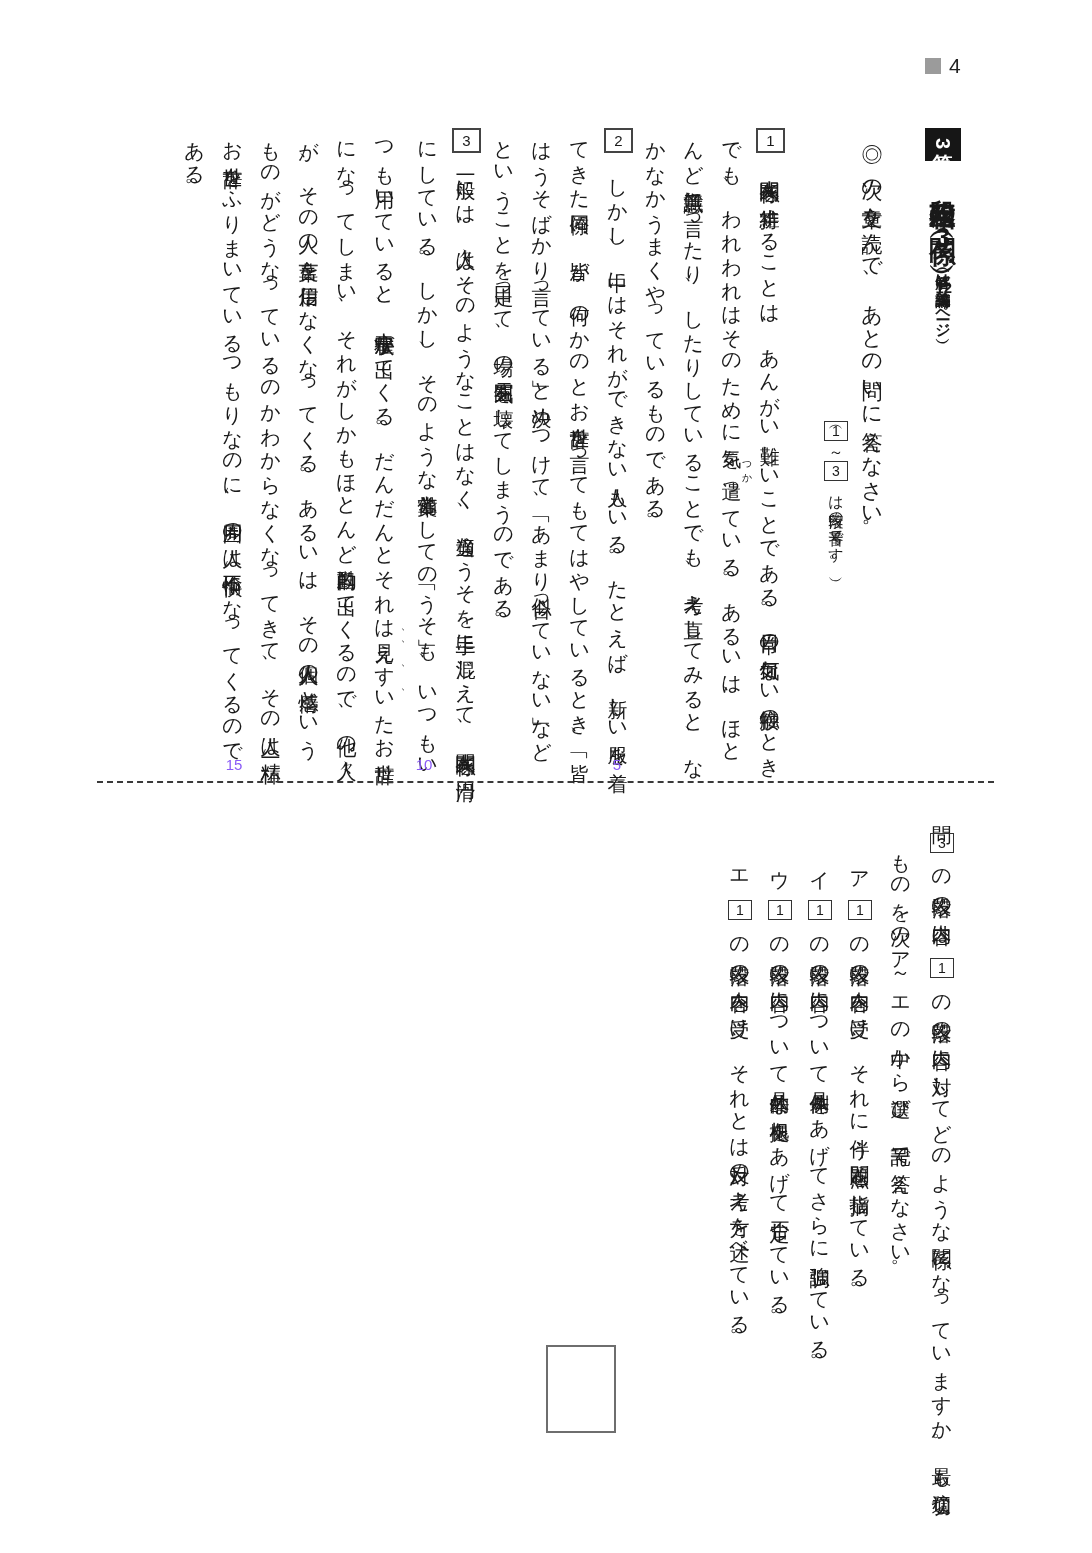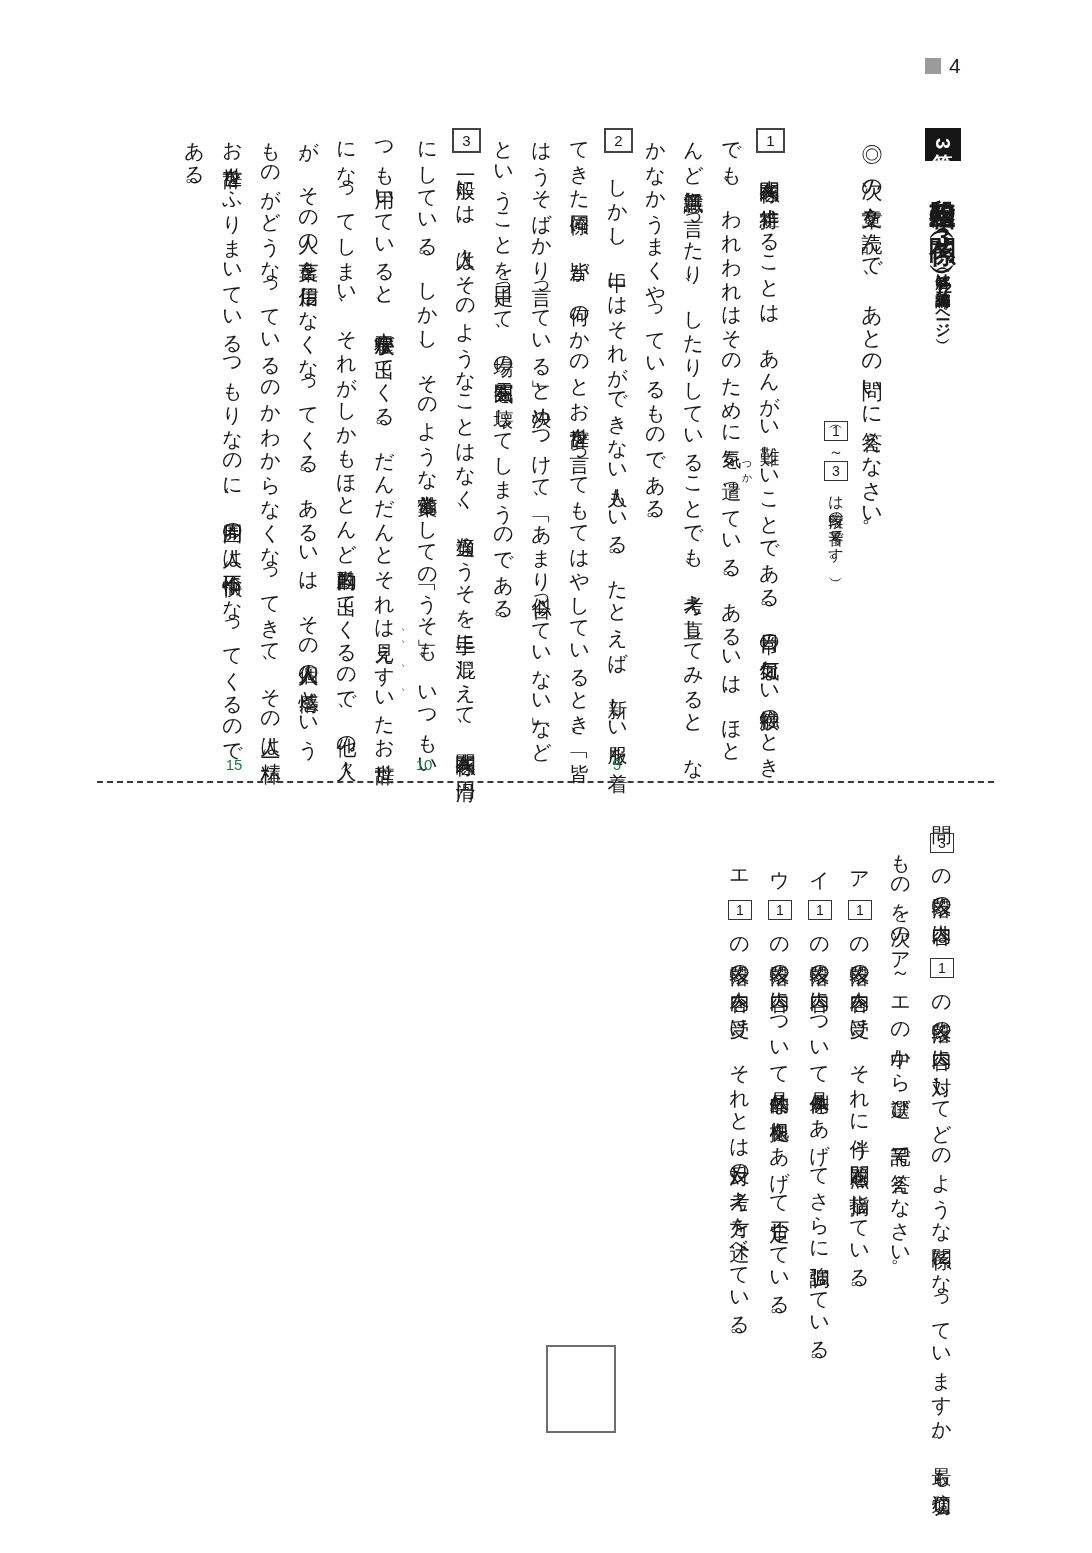--- a/index.html
+++ b/index.html
@@ -35,21 +35,21 @@
     padding:3px 4px; margin-bottom:12px;
     -webkit-text-combine:horizontal; text-combine-upright:all; }
   ruby rt { font-size:10px; letter-spacing:0; }
   .emph { -webkit-text-emphasis:filled sesame #000; text-emphasis:filled sesame #000; }
 
   .tcy { -webkit-text-combine:horizontal; text-combine-upright:all; }
   .numbox { border:1.5px solid #333; font-size:14px; padding:2px 3px; margin:1px 0 4px 0;
     -webkit-text-combine:horizontal; text-combine-upright:all; }
 
   
-  .line-num { position:absolute; top:756px; font-size:15px; color:#15803d;
+  .line-num { position:absolute; top:756px; font-size:15px; color:#8b5cf6;
     transform:translateX(-50%); }
   .ln-5 { left:617px; } .ln-10 { left:424px; } .ln-15 { left:234px; }
 
   
   .divider { position:absolute; top:781px; left:97px; width:897px; height:0;
     border-top:2px dashed #3a3a3a; }
 
   
   .question-area { position:absolute; top:810px; right:130px; height:706px;
     writing-mode:vertical-rl; text-orientation:mixed;

